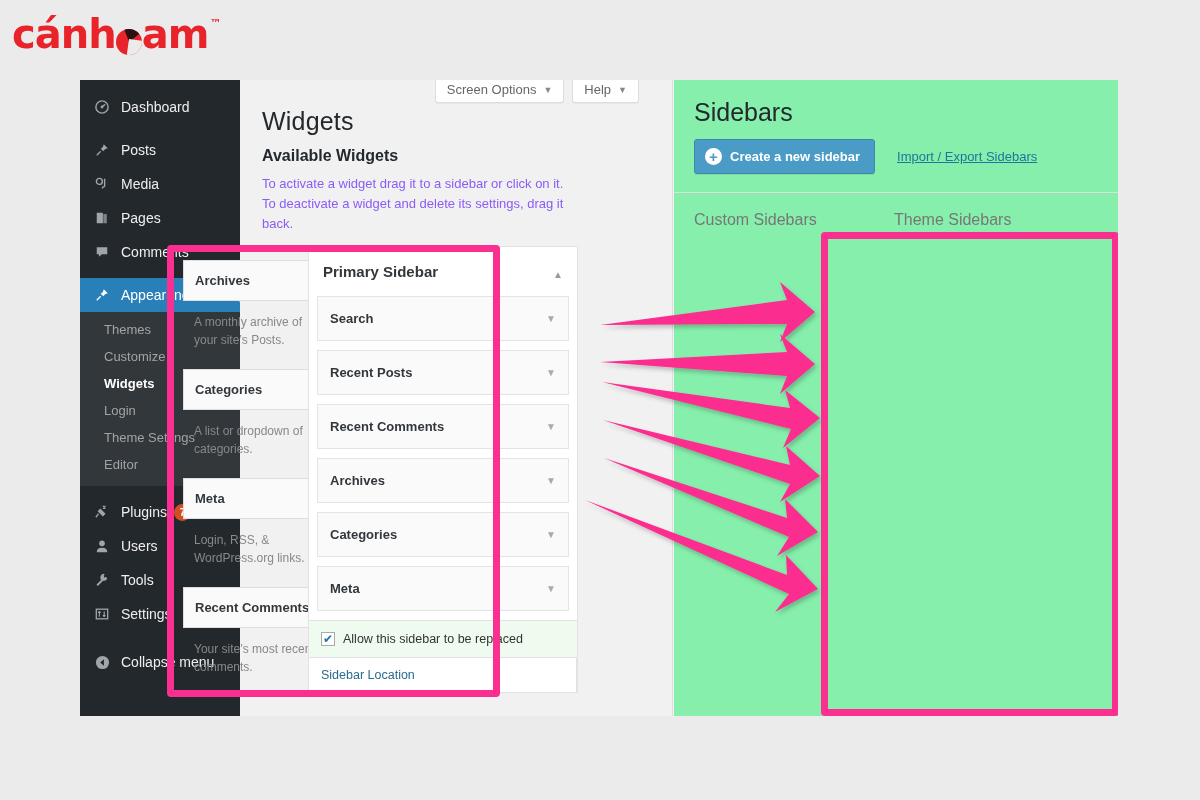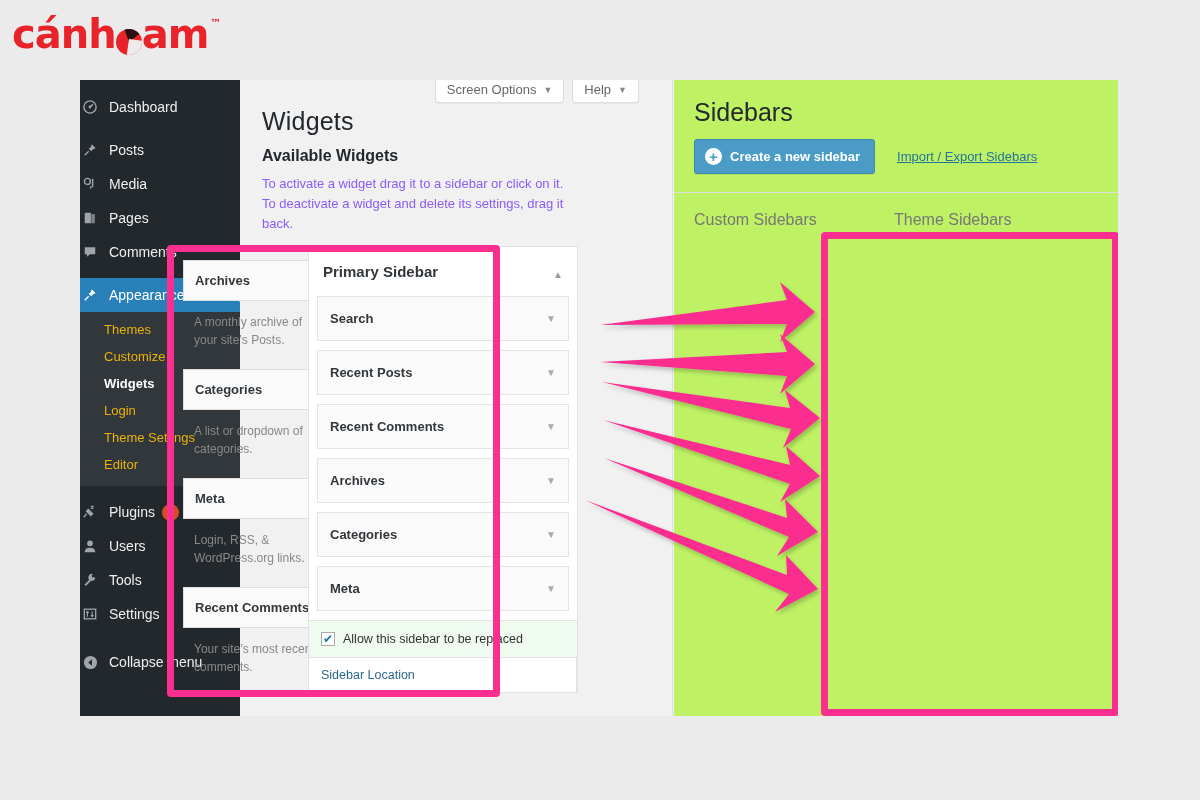--- a/index.html
+++ b/index.html
@@ -56,40 +56,40 @@
 
   
   .adminmenu {
     position: absolute; left: 0; top: 0;
     width: 160px; height: 636px;
     background: #23282d;
   }
   .am-item {
     position: relative;
     display: flex; align-items: center;
-    height: 34px; 
+    height: 34px; padding-left: 12px;
     color: #eee; font-size: 14px;
   }
   .am-item .ic {
     width: 20px; margin-right: 9px;
     color: #a0a5aa; display: flex; align-items: center; justify-content: center;
     font-size: 15px; line-height: 1;
   }
   .am-item.active { background: #2980b9; color: #fff; }
   .am-item.active .ic { color: #fff; }
   .am-item.active::after {
     content: ""; position: absolute; right: -1px; top: 50%;
     margin-top: -8px;
     border: 8px solid transparent; border-right-color: #f1f1f1;
   }
   .am-sep { height: 9px; }
   .am-sub { background: #32373c; padding: 4px 0 8px 0; }
   .am-subitem {
     padding: 6px 12px 6px 24px;
-    color: #eab308; font-size: 13px;
+    color: #a3a3a3; font-size: 13px;
   }
   .am-subitem.cur { color: #fff; font-weight: bold; }
   .badge {
     display: inline-flex; align-items: center; justify-content: center;
     min-width: 17px; height: 17px; padding: 0 5px;
     margin-left: 7px; border-radius: 9px;
     background: #d54e21; color: #fff;
     font-size: 10px; font-weight: bold;
   }
   .collapse { margin-top: 14px; }
@@ -150,21 +150,21 @@
   }
   .wcard .body {
     font-size: 12px; color: #888; line-height: 1.5;
     padding: 12px 11px 16px 11px;
   }
 
   
   .scol {
     position: absolute; left: 594px; top: 0;
     width: 444px; height: 636px;
-    background: #bef264;
+    background: #86efac;
   }
   .stitle {
     font-size: 25px; font-weight: 400; color: #23282d;
     padding: 18px 0 0 20px;
   }
   .sbtnrow { display: flex; align-items: center; gap: 22px; padding: 12px 0 0 20px; }
   .btn-primary {
     background: #4a9cc7; border: 1px solid #3d87ae;
     border-radius: 3px; color: #fff;
     font-size: 13px; font-weight: bold;

